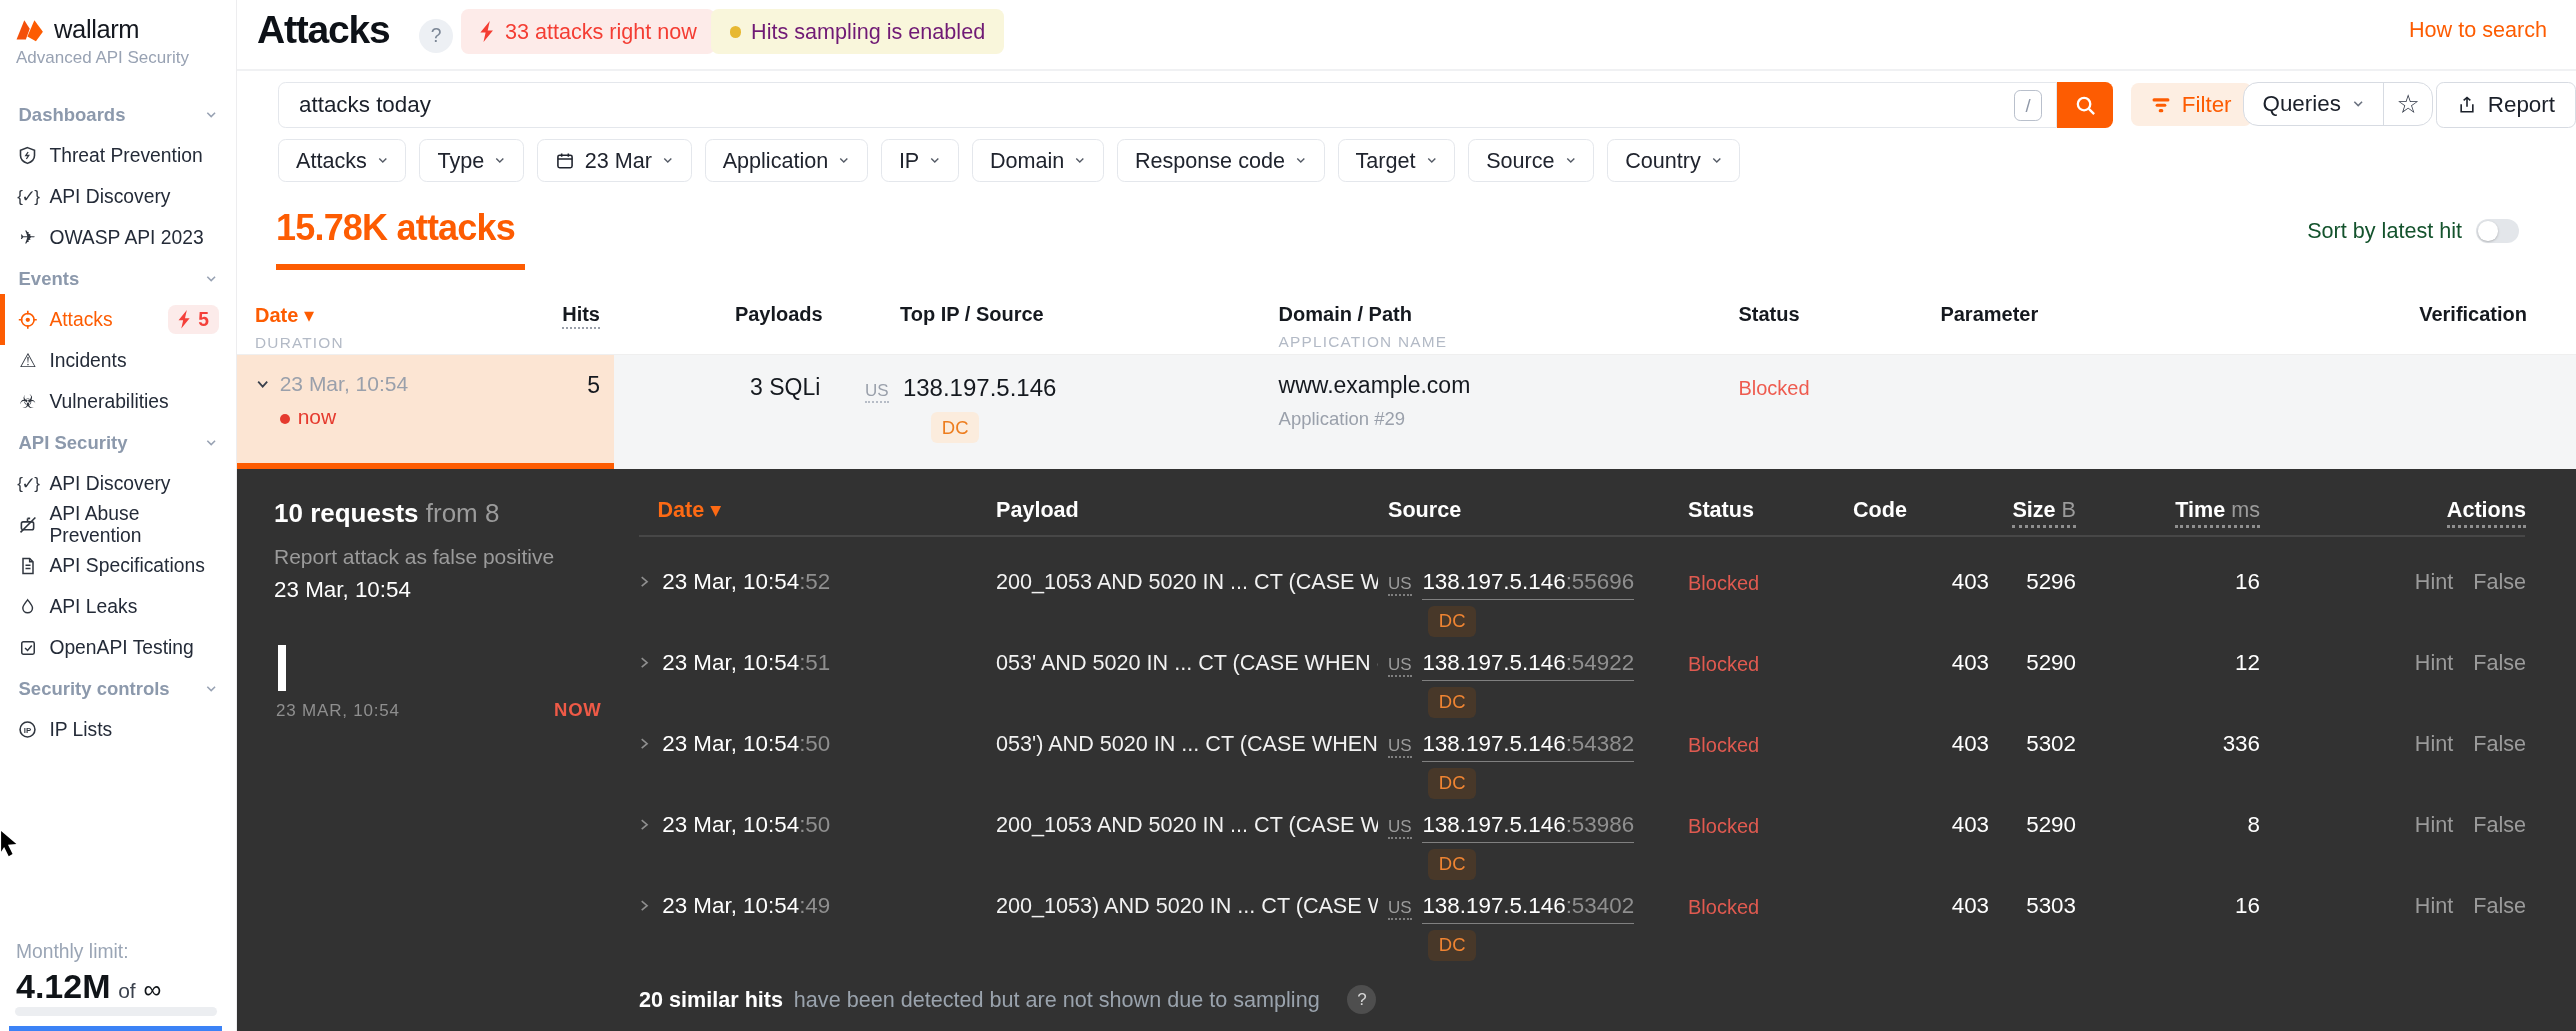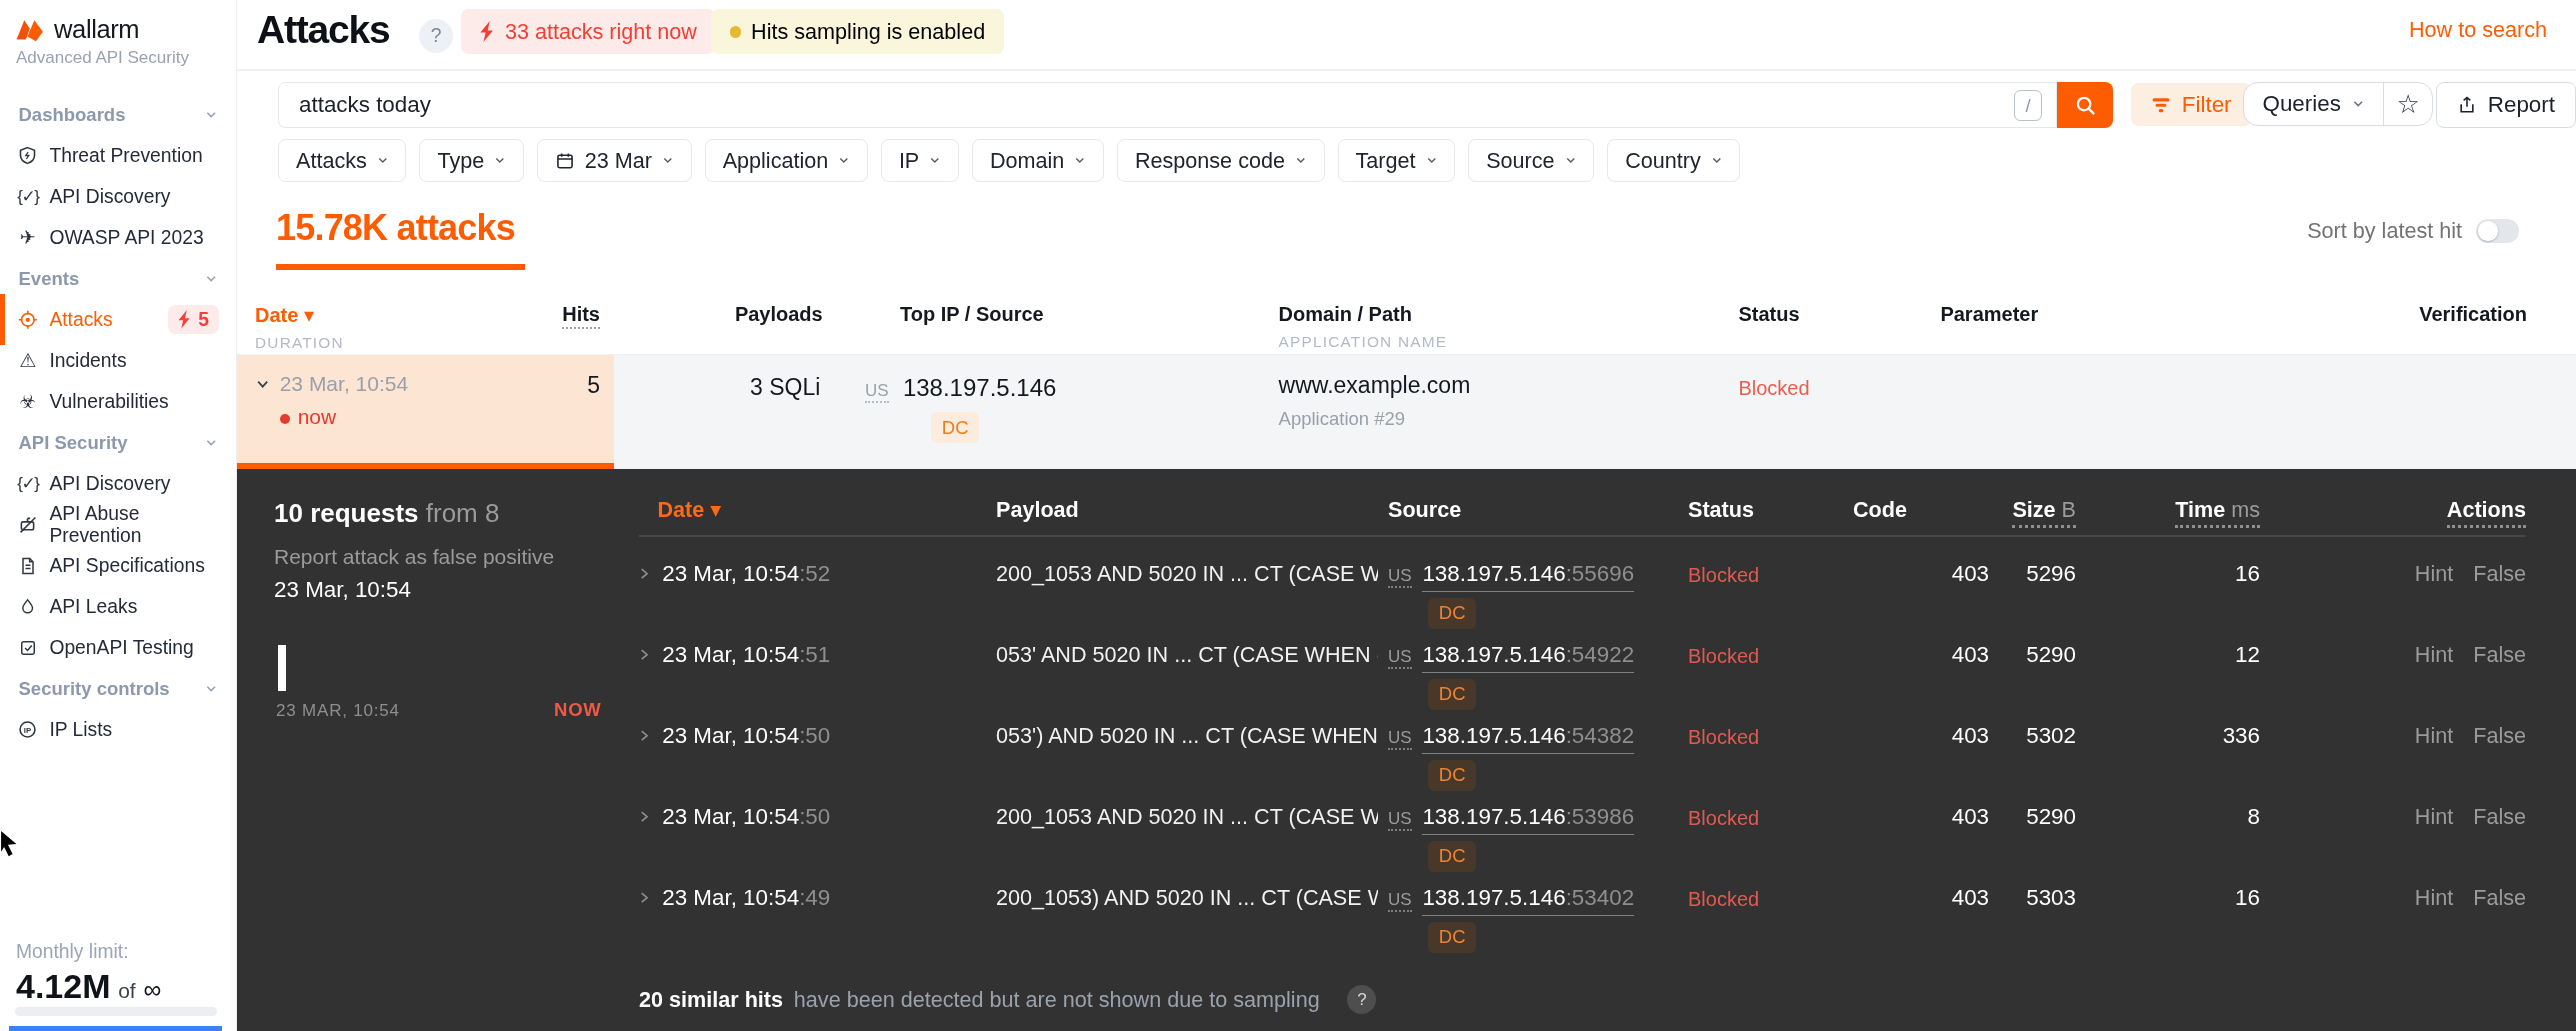--- a/index.html
+++ b/index.html
@@ -26,42 +26,42 @@
   .mbar{position:absolute;left:15.4px;top:1007px;width:202px;height:9.3px;border-radius:5.4px;background:#eceef1}
   .bluebar{position:absolute;left:9.3px;top:1026px;width:213px;height:5.4px;background:#3b82f6}
   .cursor{position:absolute;left:-2.3px;top:831px;z-index:9}
 
   
   .main{position:absolute;left:237px;top:0;width:2339px;height:1032px;background:#fff}
   .page-title{position:absolute;left:20px;top:7.7px;font-size:39px;font-weight:800;letter-spacing:-1.2px;color:#0d1117}
   .help-circ{position:absolute;left:182px;top:18.5px;width:34px;height:34px;border-radius:50%;background:#edf0f4;color:#7c8796;font-size:19.3px;display:flex;align-items:center;justify-content:center}
   .badge{position:absolute;top:9.3px;height:45px;display:flex;align-items:center;gap:10px;border-radius:7.7px;padding:0 18.5px;font-size:21.6px}
   .badge.red{left:224px;background:#fdebe9;color:#f43d33}
-  .badge.yellow{left:474px;background:#f9f6db;color:#000000}
+  .badge.yellow{left:474px;background:#f9f6db;color:#701a75}
   .ydot{width:11.6px;height:11.6px;border-radius:50%;background:#e7b832}
   .howto{position:absolute;right:29px;top:17px;font-size:21.6px;color:#fd5c02;cursor:pointer}
   .hdivider{position:absolute;left:0;top:69px;width:2339px;height:1.5px;background:#f0f1f3}
 
   .search-wrap{position:absolute;left:41px;top:82px;width:1779px;height:46px;border:1.5px solid #e4e7ec;border-radius:7.7px 0 0 7.7px;background:#fff}
   .qinput{width:100%;height:100%;border:none;outline:none;background:transparent;font-family:inherit;font-size:22.4px;color:#1b202a;padding:0 62px 0 20px}
   .slash{position:absolute;right:14px;top:7px;width:28px;height:31px;border:1.5px solid #b9c0cc;border-radius:6.2px;color:#8f98a8;font-size:18.5px;display:flex;align-items:center;justify-content:center}
   .search-btn{position:absolute;left:1820px;top:82px;width:56px;height:46px;background:#fd5c02;border:none;border-radius:0 7.7px 7.7px 0;display:flex;align-items:center;justify-content:center;cursor:pointer}
   .filter-btn{position:absolute;left:1894px;top:83px;height:43px;background:#fdeee2;border:none;border-radius:7.7px;padding:0 20px;display:flex;align-items:center;gap:10.8px;color:#fd5c02;font-size:22.4px;cursor:pointer}
   .queries-group{position:absolute;left:2006px;top:82px;height:44px;border:1.5px solid #d7dbe2;border-radius:15px;display:flex;align-items:stretch;background:#fff}
   .queries-btn{display:flex;align-items:center;gap:10.8px;padding:0 18.5px;font-size:22.4px;color:#1b202a;cursor:pointer}
   .vsep{width:1.5px;background:#d7dbe2}
   .star-btn{width:48px;display:flex;align-items:center;justify-content:center;font-size:26px;color:#2a3140;cursor:pointer}
   .report-btn{position:absolute;left:2199px;top:82px;height:46px;border:1.5px solid #d7dbe2;border-radius:7.7px;background:#fff;padding:0 20px;display:flex;align-items:center;gap:10.8px;font-size:22.4px;color:#1b202a;cursor:pointer}
 
   .chips{position:absolute;left:41px;top:139px;display:flex;gap:13px}
   .chip{height:43px;border:1.5px solid #e4e7ec;border-radius:7.7px;background:#fff;display:flex;align-items:center;gap:10px;padding:0 17px;font-size:21.6px;color:#20242e;cursor:pointer;white-space:nowrap}
 
   .count{position:absolute;left:39px;top:207px;font-size:36px;font-weight:800;color:#fd5c02;letter-spacing:-0.8px}
   .count-ul{position:absolute;left:39px;top:264px;width:249px;height:6.2px;background:#fd5c02}
-  .sortrow{position:absolute;right:57px;top:218px;display:flex;align-items:center;gap:14px;font-size:21.6px;color:#737373}
+  .sortrow{position:absolute;right:57px;top:218px;display:flex;align-items:center;gap:14px;font-size:21.6px;color:#14532d}
   .toggle{width:43px;height:24px;border-radius:12.4px;background:#e3e6ea;position:relative;cursor:pointer}
   .knob{position:absolute;left:2.3px;top:2.3px;width:19.3px;height:19.3px;border-radius:50%;background:#fff;box-shadow:0 0.8px 2.3px rgba(0,0,0,.25)}
 
   .grid8{display:grid;grid-template-columns:265px 112px 228px 425px 456px 205px 398px 252px}
   .athead{position:absolute;left:0;top:303px;width:2339px}
   .hcell{font-size:20px;font-weight:700;color:#15191f}
   .sub{font-size:15.4px;font-weight:400;color:#b3bac6;letter-spacing:1.2px;margin-top:7px}
   .orange{color:#fd5c02}
   .dotted-ul{border-bottom:2.3px dotted #9aa0aa;padding-bottom:2.3px}
   .tr{text-align:right}
@@ -83,21 +83,21 @@
   .tl-bar{position:absolute;left:41px;top:176px;width:7.7px;height:46px;background:#fff}
   .tl-start{position:absolute;left:39px;top:232px;font-size:17px;color:#8f8f8f;letter-spacing:0.8px}
   .tl-now{position:absolute;left:317px;top:230px;font-size:18.5px;color:#ef5a47;font-weight:600;letter-spacing:0.8px}
 
   .dt{position:absolute;left:402px;top:28px;width:1886px}
   .gridD{display:grid;grid-template-columns:357px 392px 300px 165px 124px 99px 184px 266px;align-items:start}
   .dt-head{font-size:21.6px;font-weight:700;color:#fff;align-items:center}
   .dt-head .unit{font-weight:400;color:#9b9b9b}
   .w-dots{border-bottom:3.1px dotted #8f8f8f;padding-bottom:3.1px}
   .dt-div{margin-top:12.4px;height:1.5px;background:#474747}
-  .dt-row{height:81px;padding-top:24px;font-size:22.4px}
+  .dt-row{height:81px;padding-top:32px;font-size:22.4px}
   .drow1{display:flex;align-items:center;gap:12.4px}
   .gray{color:#8f8f8f}
   .payload{font-size:21.6px;color:#f2f2f2;white-space:nowrap;overflow:hidden;max-width:382px}
   .cc{font-size:17px;color:#9b9b9b;border-bottom:2.3px dotted #7f7f7f;padding-bottom:1.5px;margin-right:10.8px}
   .iplink{border-bottom:1.5px solid #808080;padding-bottom:5.4px;white-space:nowrap}
   .dcD{display:inline-block;background:#483829;color:#ef8432;font-size:18.5px;padding:4.6px 10.8px;border-radius:6.2px;margin:10.8px 0 0 40px}
   .blockedD{color:#e05a50;font-size:20px;padding-top:3.1px}
   .codecell{display:flex;align-items:center;gap:7.7px;padding-left:91px}
   .redbar{width:6.2px;height:23px;background:#f6413a}
   .actions{display:flex;justify-content:flex-end;gap:20px;color:#9b9b9b;font-size:21.6px}

